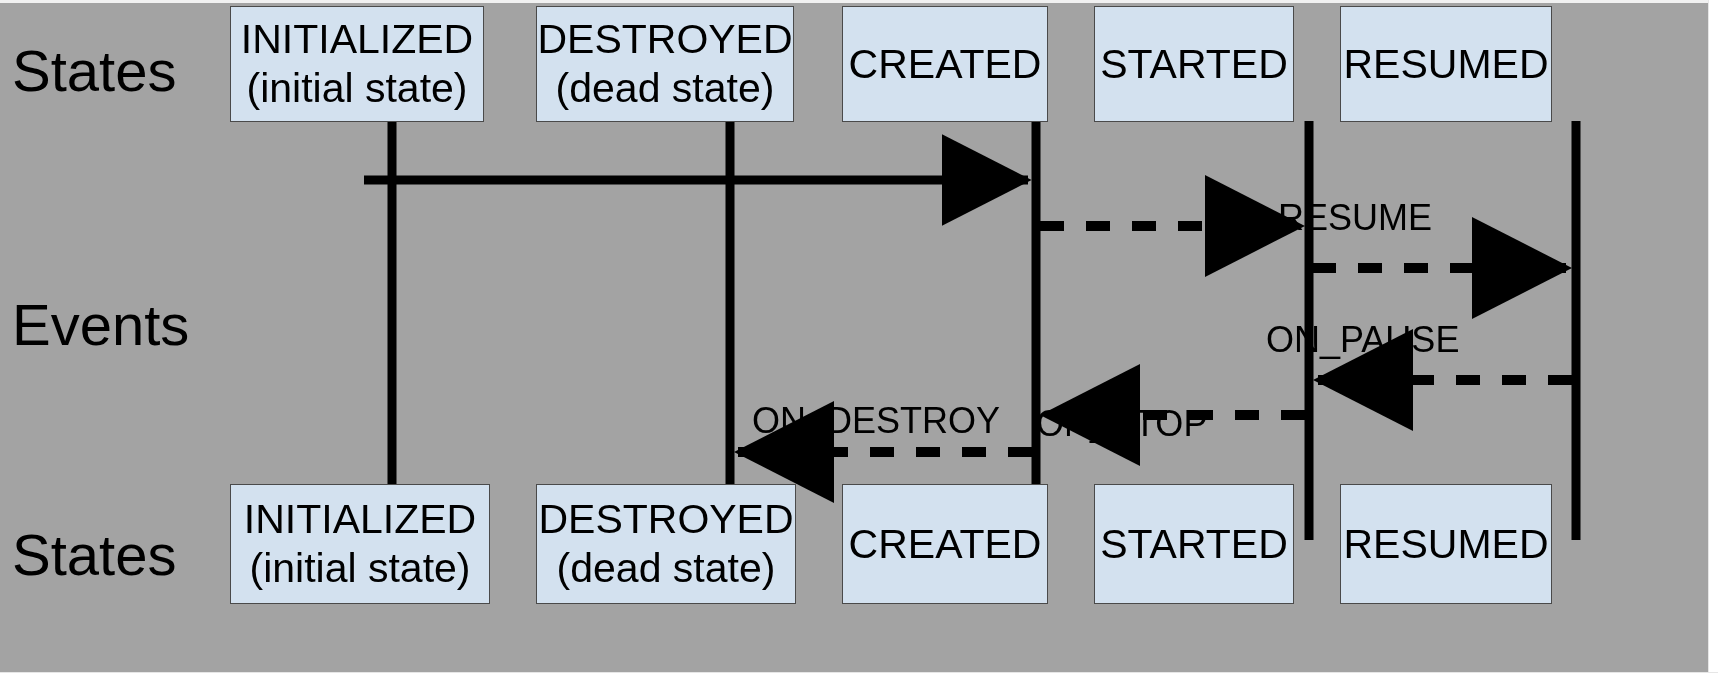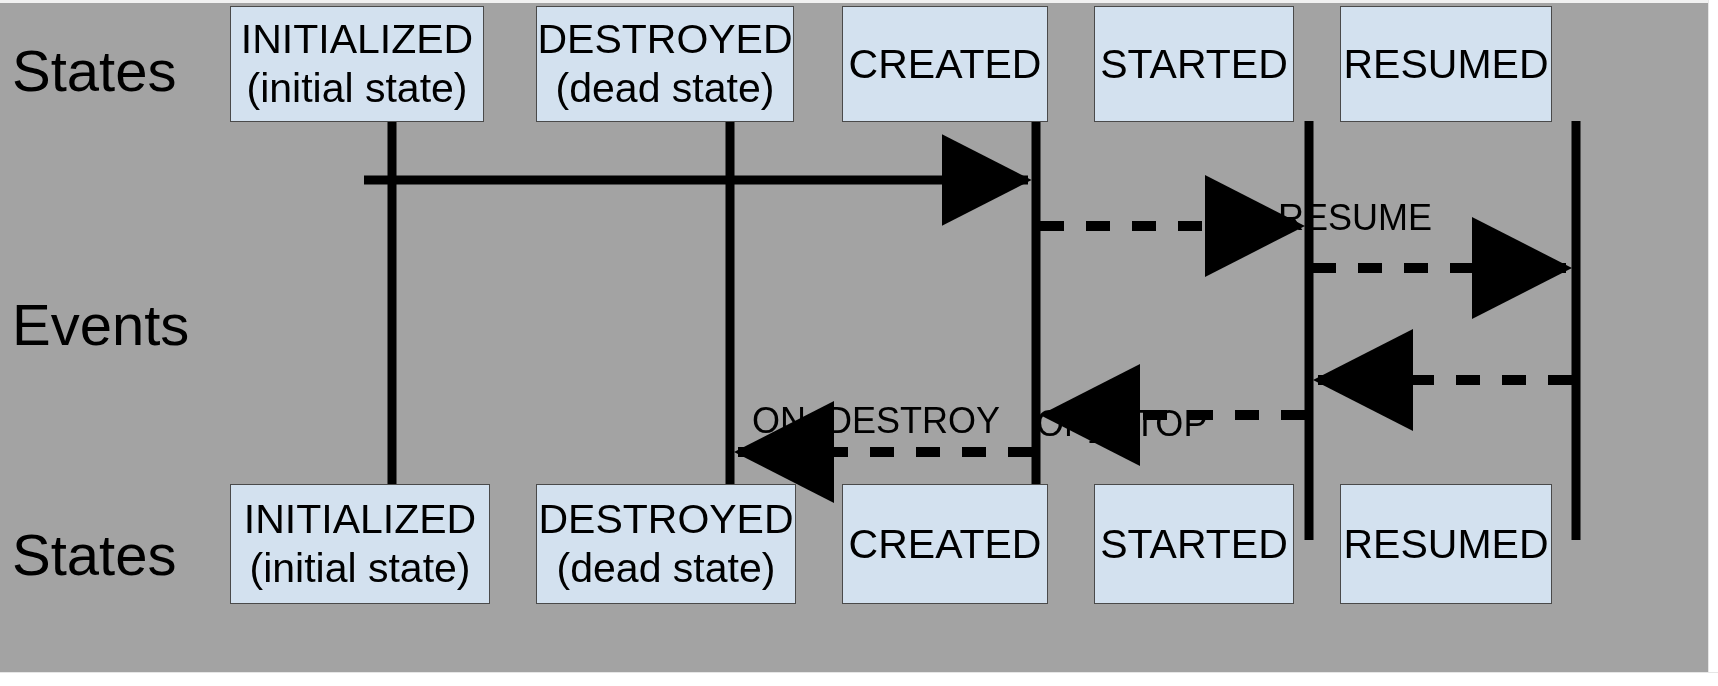--- a/index.html
+++ b/index.html
@@ -139,20 +139,21 @@
   </div>
 
   <div class="state-box" style="left:1340px; top:484px; width:212px; height:120px;">
     <div>RESUMED</div>
   </div>
 
 
 
   <div class="evt-label" style="left:1204px; top:200px;">ON_RESUME</div>
 
+  <div class="evt-label" style="left:1266px; top:322px;">ON_PAUSE</div>
 
   <div class="evt-label" style="left:1036px; top:358px;margin-top:48px;">ON_STOP</div>
 
   <div class="evt-label" style="left:752px; top:403px;">ON_DESTROY</div>
 
   <div class="page-edge-right"></div>
   <div class="page-edge-bottom"></div>
 </div>
 
 </body></html>

